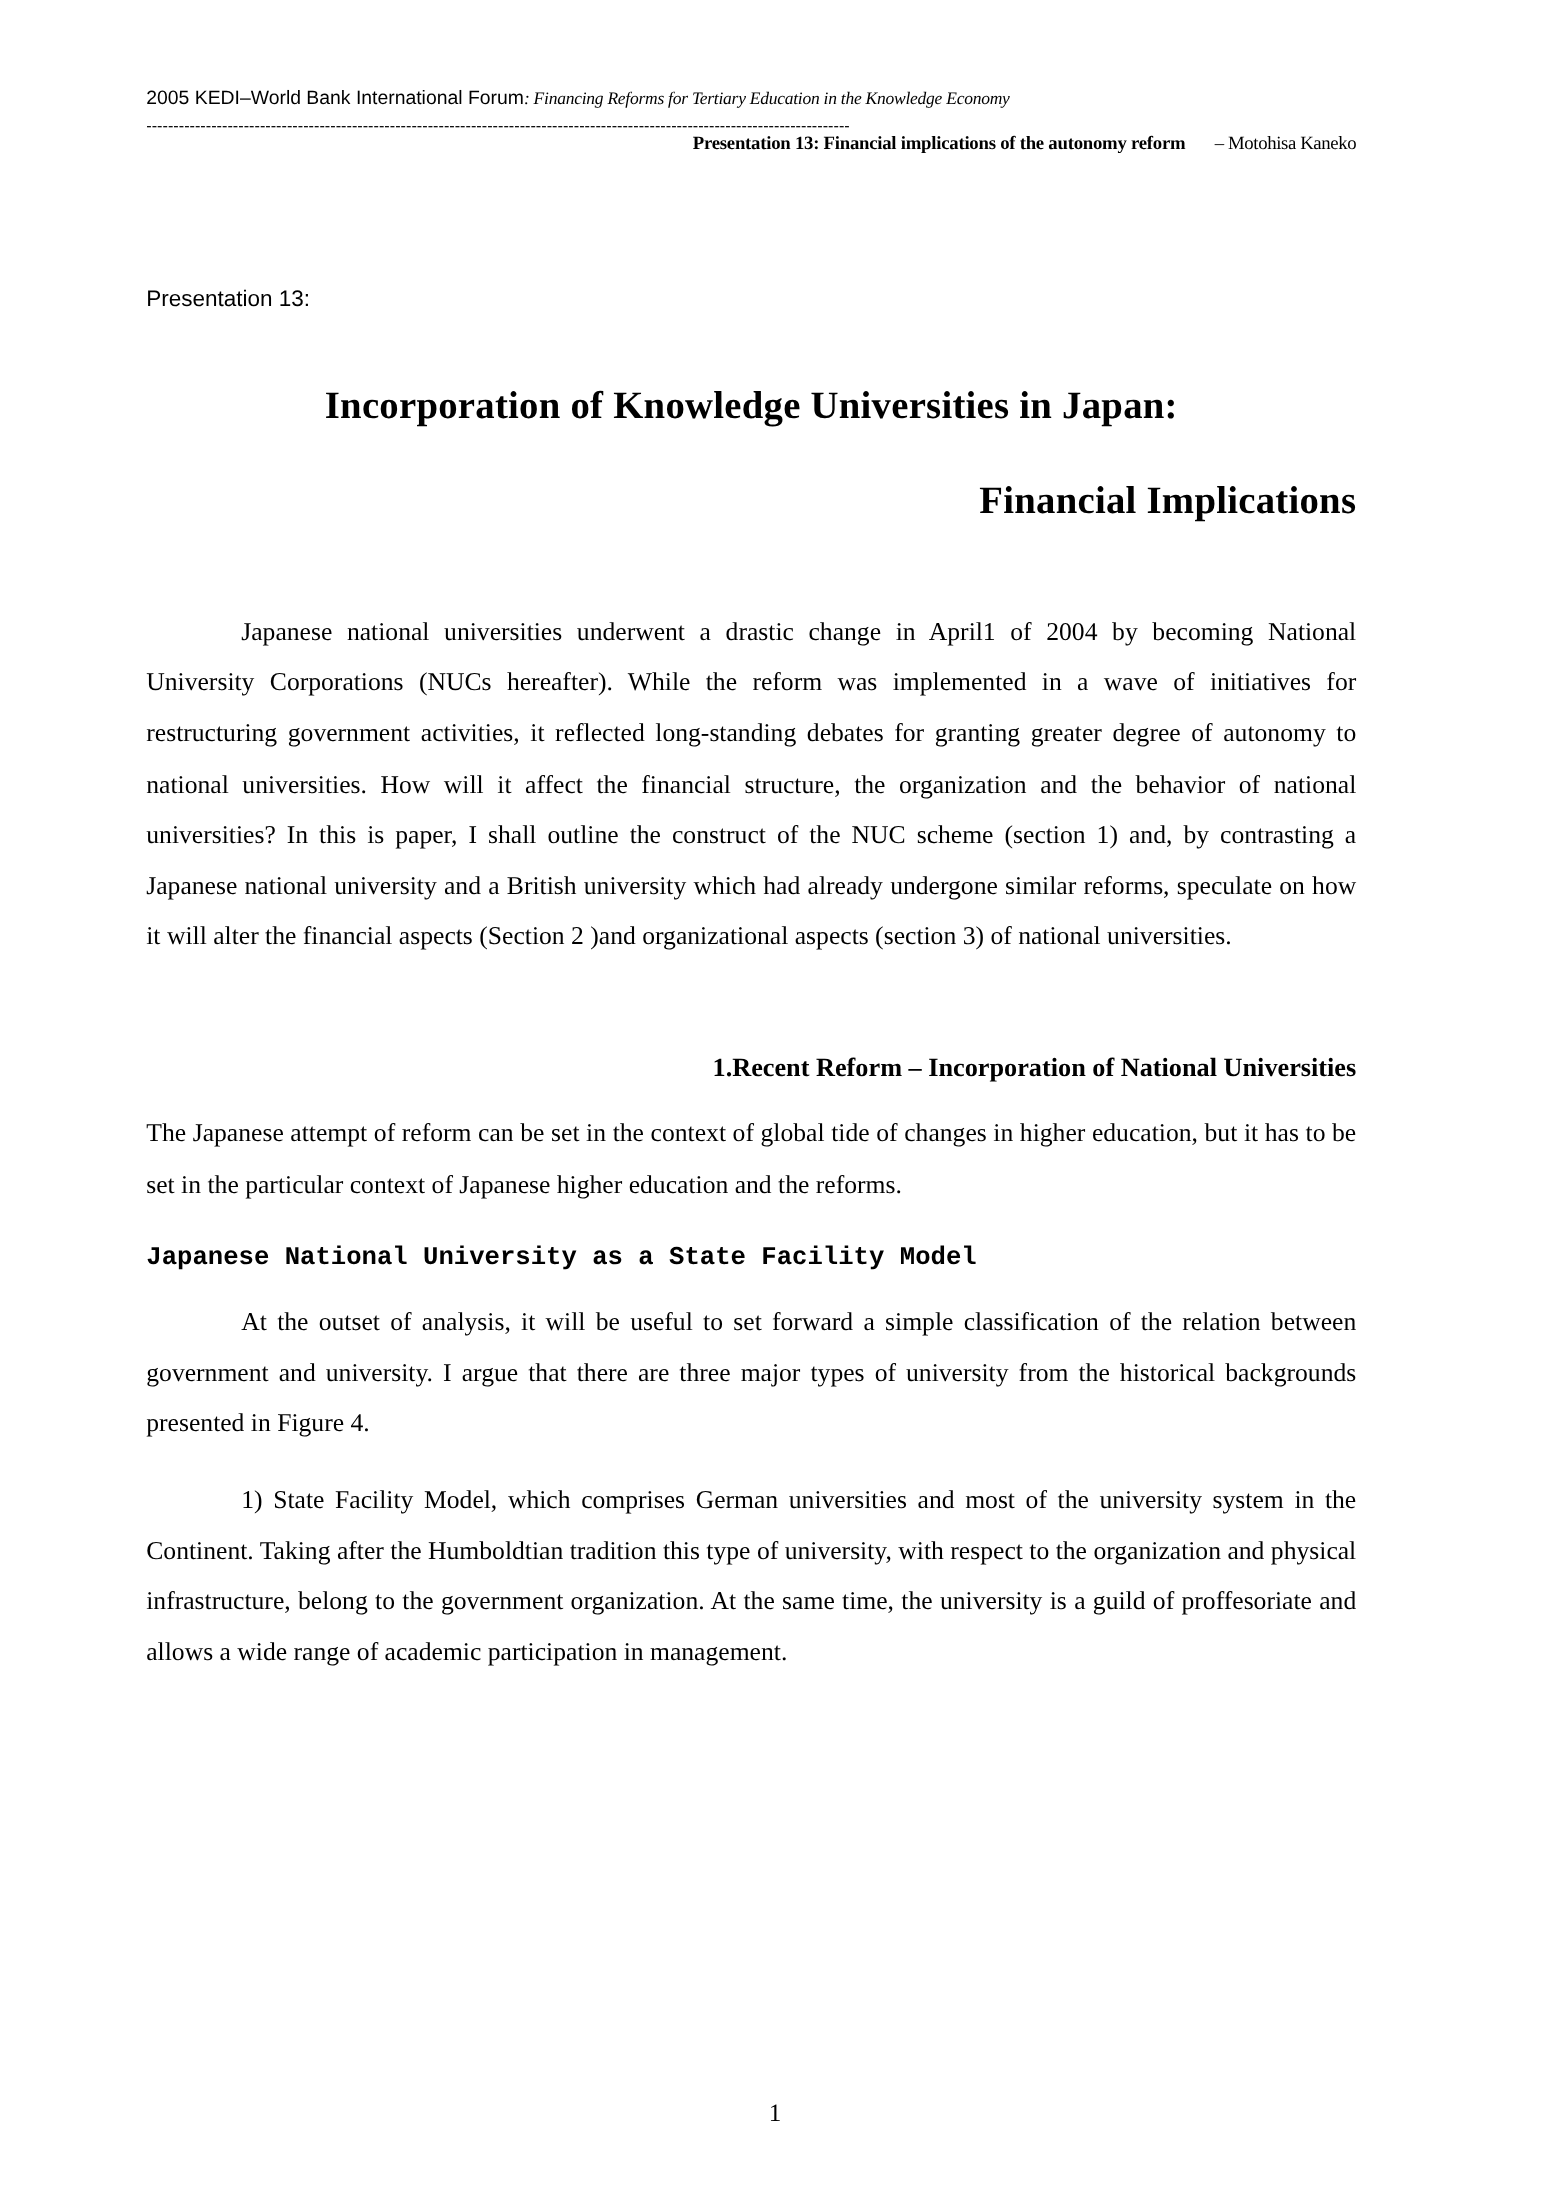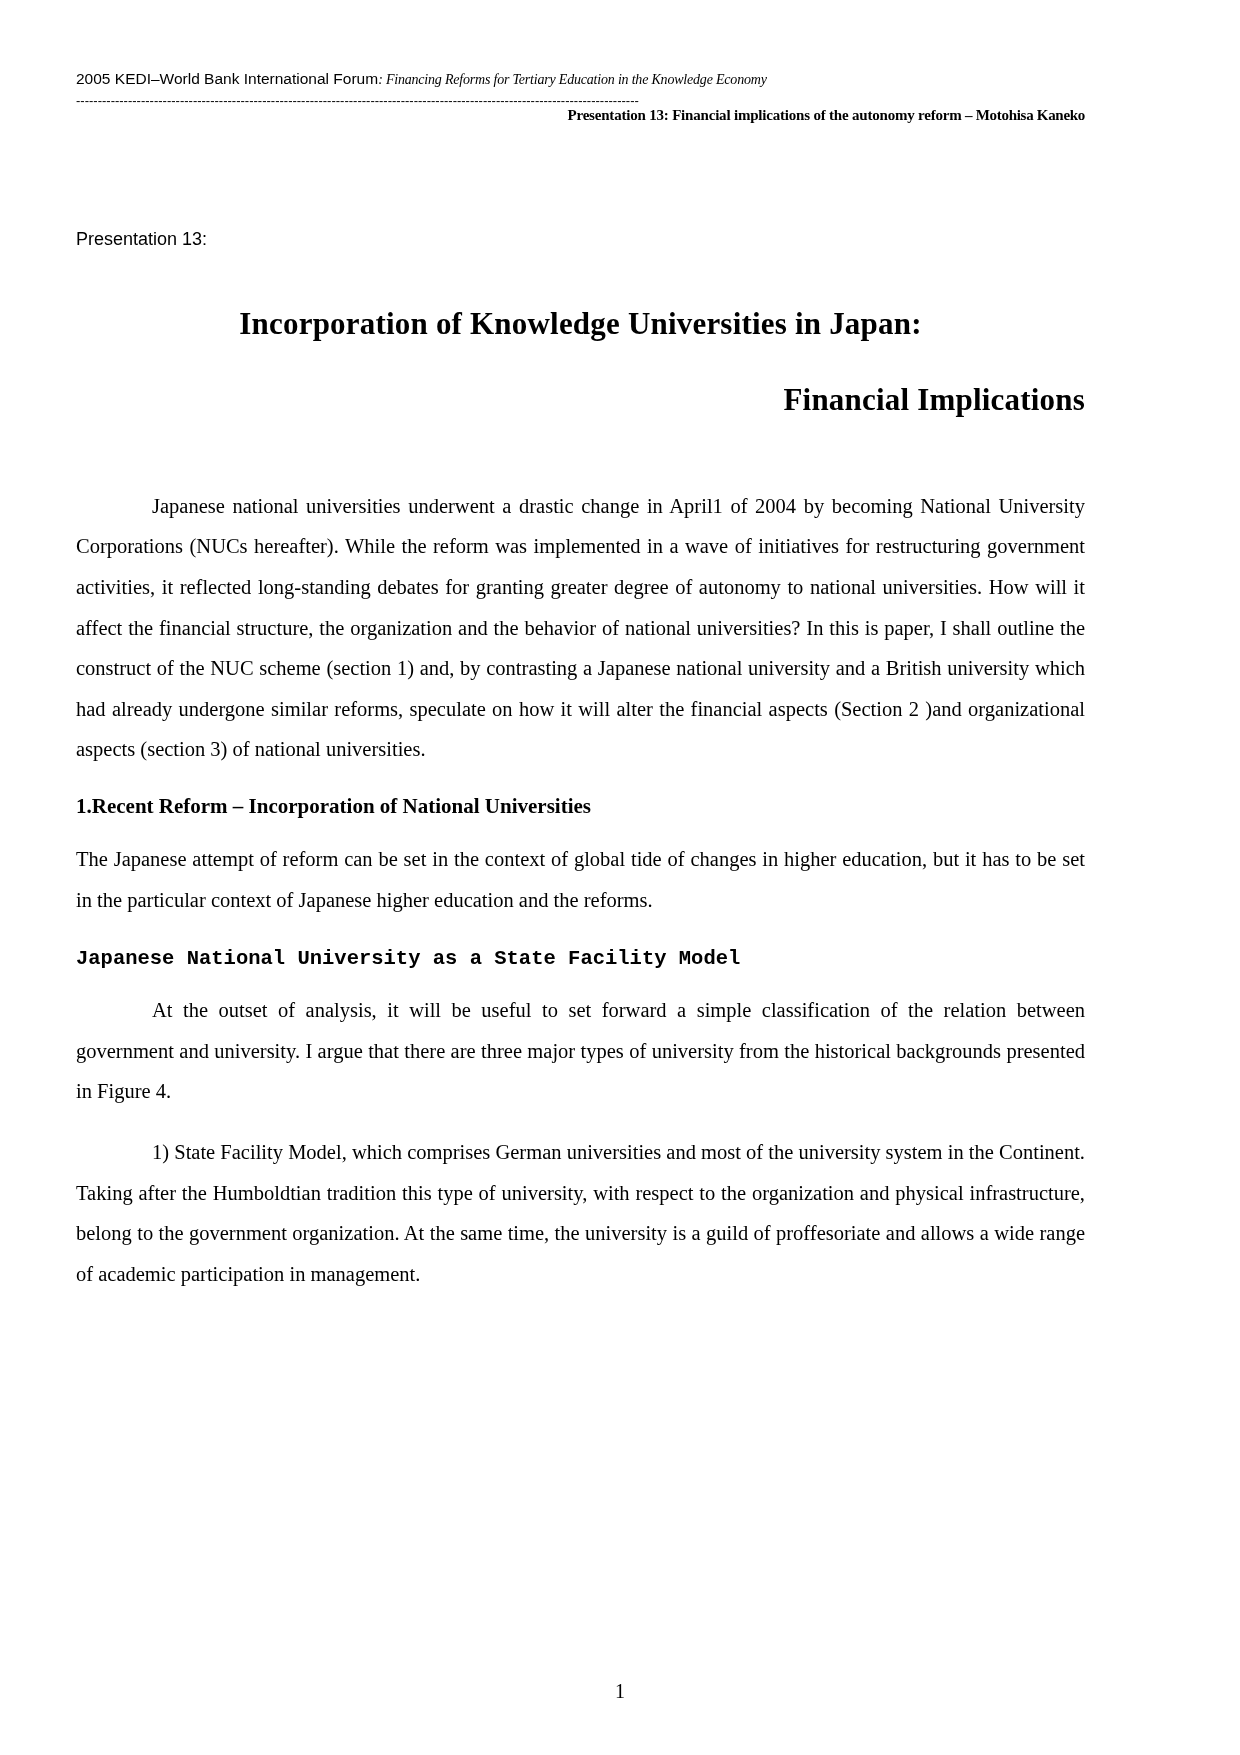--- a/index.html
+++ b/index.html
@@ -13,21 +13,21 @@
     position: relative;
     font-family: "Liberation Serif", serif;
     color: #000000;
   }
   .page {
     position: absolute;
     top: 0; left: 0;
     width: 1240px;
     height: 1755px;
     box-sizing: border-box;
-    padding: 70px 155px 0 76px;
+    padding: 70px 155px 0 117px;
   }
   
   .header-line1 {
     font-family: "Liberation Sans", sans-serif;
     font-size: 15.5px;
     line-height: 1.2;
     white-space: nowrap;
   }
   .header-line1 .italic-serif {
     font-family: "Liberation Serif", serif;
@@ -50,22 +50,23 @@
     font-size: 15px;
     margin-top: -2px;
     white-space: nowrap;
   }
   .header-line2 .bold {
     font-weight: bold;
     letter-spacing: -0.2px;
     text-align: center;
   }
   .header-line2 .name {
-    font-weight: bold;
+    font-weight: normal;
     letter-spacing: -0.3px;
+    margin-left: 20px;
   }
 
   
   .presentation-label {
     font-family: "Liberation Sans", sans-serif;
     font-size: 18px;
     margin-top: 105px;
   }
   .doc-title {
     text-align: center;
@@ -90,24 +91,24 @@
 
   
   .abstract {
     margin-top: 68px;
     font-size: 20.5px;
     line-height: 1.98;
     text-align: justify;
     text-indent: 76px;
   }
   .section-heading {
-    text-align: left;
+    text-align: right;
     font-weight: bold;
     font-size: 21px;
-    margin-top: 24px;
+    margin-top: 72px;
     margin-bottom: 16px;
   }
   .para {
     font-size: 20.5px;
     line-height: 1.98;
     text-align: justify;
   }
   .para.indent {
     text-indent: 76px;
   }

